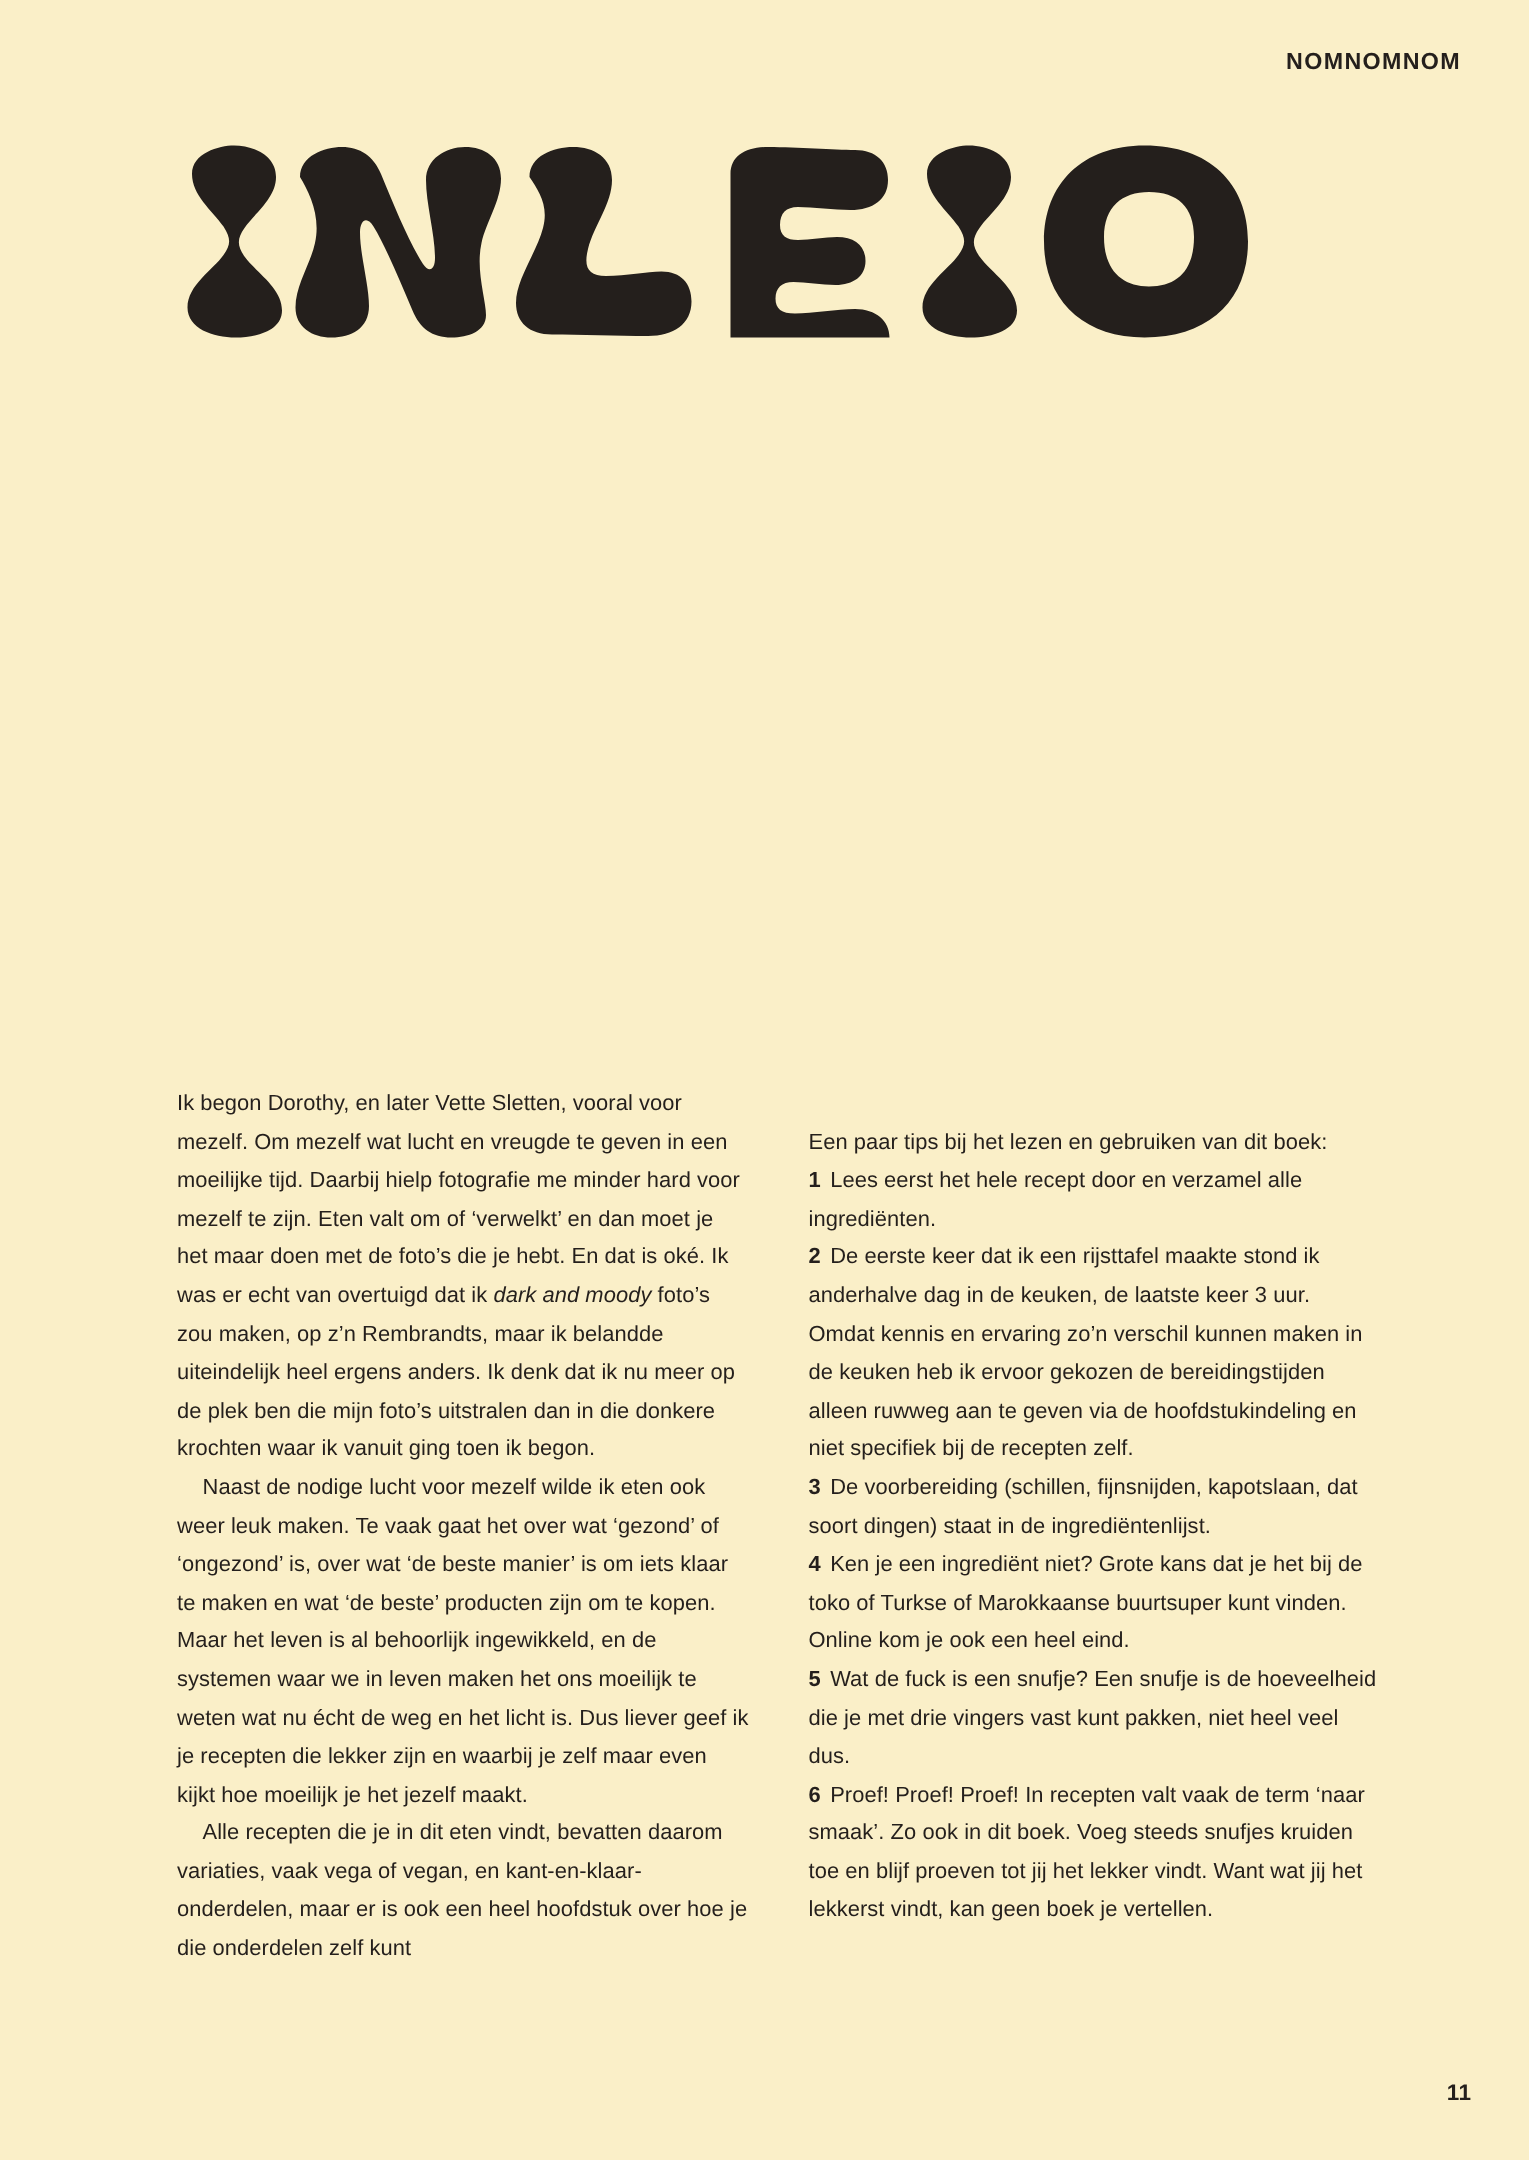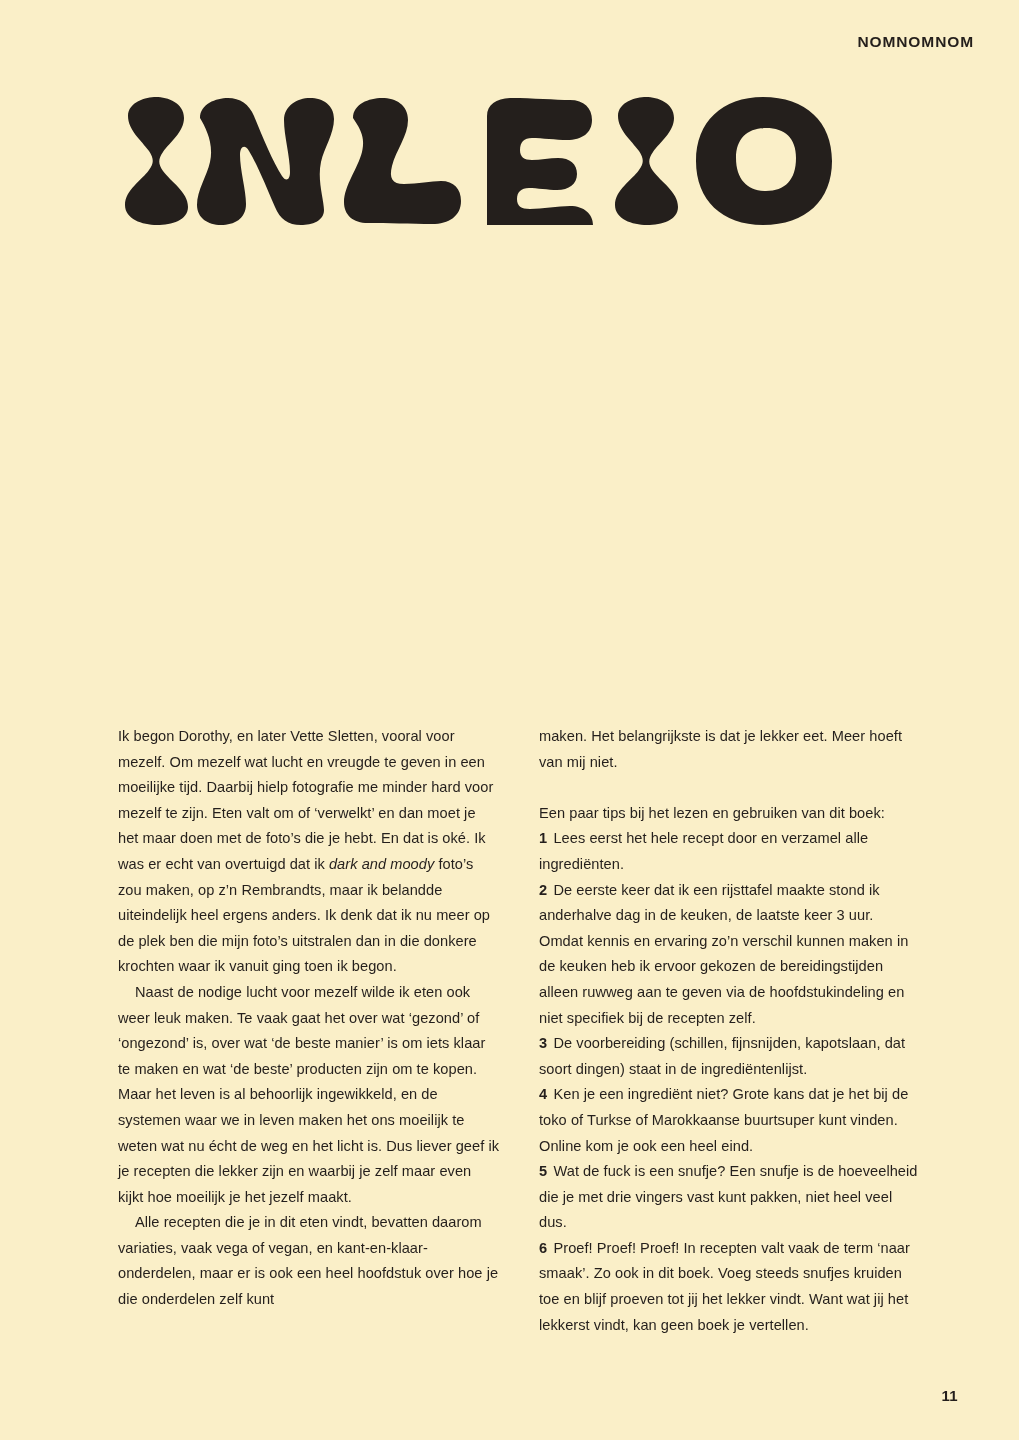--- a/index.html
+++ b/index.html
@@ -101,21 +101,21 @@
     
     margin-right: 2px;
   }
   em {
     font-style: italic;
   }
 
   
   .folio {
     position: absolute;
-    right: 61px;
+    right: 38px;
     bottom: 36px;
     font-size: 15px;
     font-weight: 700;
     color: #241f1c;
     letter-spacing: 0.3px;
   }
 </style>
 </head>
 <body>
 
@@ -224,21 +224,20 @@
 
       <p><span>Ik begon Dorothy, en later Vette Sletten, vooral voor mezelf. Om mezelf wat lucht en vreugde te geven in een moeilijke tijd. Daarbij hielp fotografie me minder hard voor mezelf te zijn. Eten valt om of ‘verwelkt’ en dan moet je het maar doen met de foto’s die je hebt. En dat is oké. Ik was er echt van overtuigd dat ik </span><em>dark and moody</em><span> foto’s zou maken, op z’n Rembrandts, maar ik belandde uiteindelijk heel ergens anders. Ik denk dat ik nu meer op de plek ben die mijn foto’s uitstralen dan in die donkere krochten waar ik vanuit ging toen ik begon.</span></p>
 
       <p class="indent">Naast de nodige lucht voor mezelf wilde ik eten ook weer leuk maken. Te vaak gaat het over wat ‘gezond’ of ‘ongezond’ is, over wat ‘de beste manier’ is om iets klaar te maken en wat ‘de beste’ producten zijn om te kopen. Maar het leven is al behoorlijk ingewikkeld, en de systemen waar we in leven maken het ons moeilijk te weten wat nu écht de weg en het licht is. Dus liever geef ik je recepten die lekker zijn en waarbij je zelf maar even kijkt hoe moeilijk je het jezelf maakt.</p>
 
       <p class="indent">Alle recepten die je in dit eten vindt, bevatten daarom variaties, vaak vega of vegan, en kant-en-klaar-onderdelen, maar er is ook een heel hoofdstuk over hoe je die onderdelen zelf kunt</p>
     </div>
 
     <div class="col col-right">
 
-      <p>maken. Het belangrijkste is dat je lekker eet. Meer hoeft van mij niet.</p>
 
       <p class="spaced"><span>Een paar tips bij het lezen en gebruiken van dit boek:</span><br><span class="num num-gap">1</span> <span>Lees eerst het hele recept door en verzamel alle ingrediënten.</span><br><span class="num num-gap">2</span> <span>De eerste keer dat ik een rijsttafel maakte stond ik anderhalve dag in de keuken, de laatste keer 3 uur. Omdat kennis en ervaring zo’n verschil kunnen maken in de keuken heb ik ervoor gekozen de bereidingstijden alleen ruwweg aan te geven via de hoofdstukindeling en niet specifiek bij de recepten zelf.</span><br><span class="num num-gap">3</span> <span>De voorbereiding (schillen, fijnsnijden, kapotslaan, dat soort dingen) staat in de ingrediëntenlijst.</span><br><span class="num num-gap">4</span> <span>Ken je een ingrediënt niet? Grote kans dat je het bij de toko of Turkse of Marokkaanse buurtsuper kunt vinden. Online kom je ook een heel eind.</span><br><span class="num num-gap">5</span> <span>Wat de fuck is een snufje? Een snufje is de hoeveelheid die je met drie vingers vast kunt pakken, niet heel veel dus.</span><br><span class="num num-gap">6</span> <span>Proef! Proef! Proef! In recepten valt vaak de term ‘naar smaak’. Zo ook in dit boek. Voeg steeds snufjes kruiden toe en blijf proeven tot jij het lekker vindt. Want wat jij het lekkerst vindt, kan geen boek je vertellen.</span></p>
     </div>
   </div>
 
   <div class="folio">11</div>
 
 </div>
 
 </body></html>

